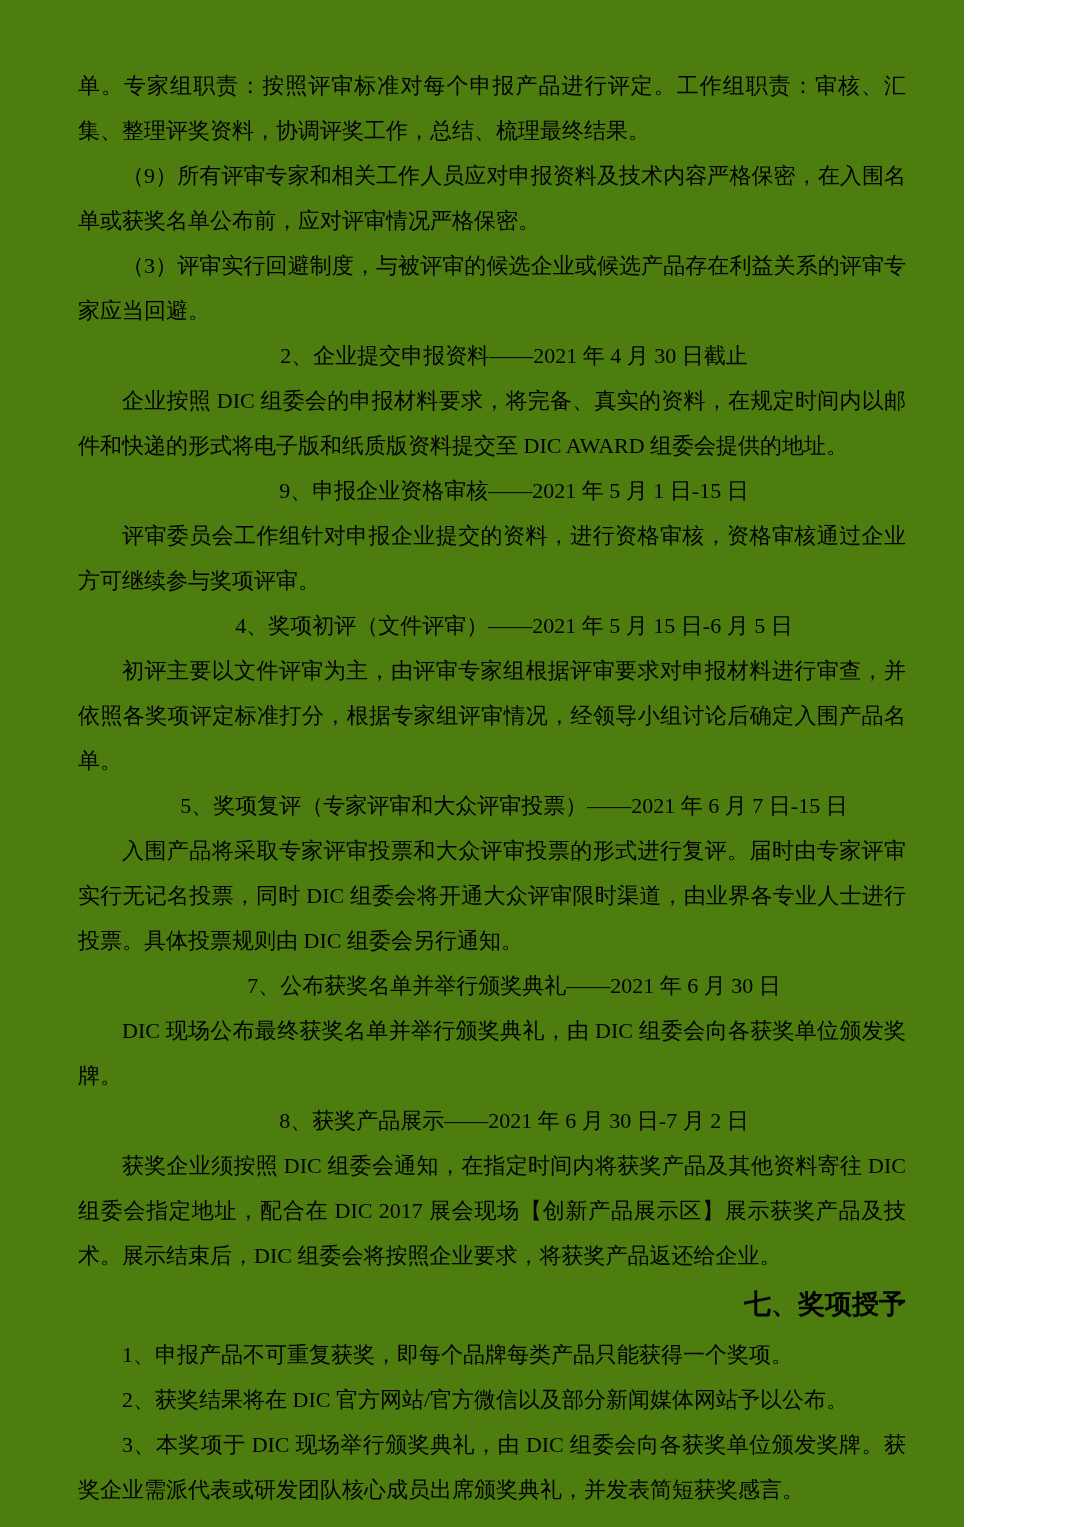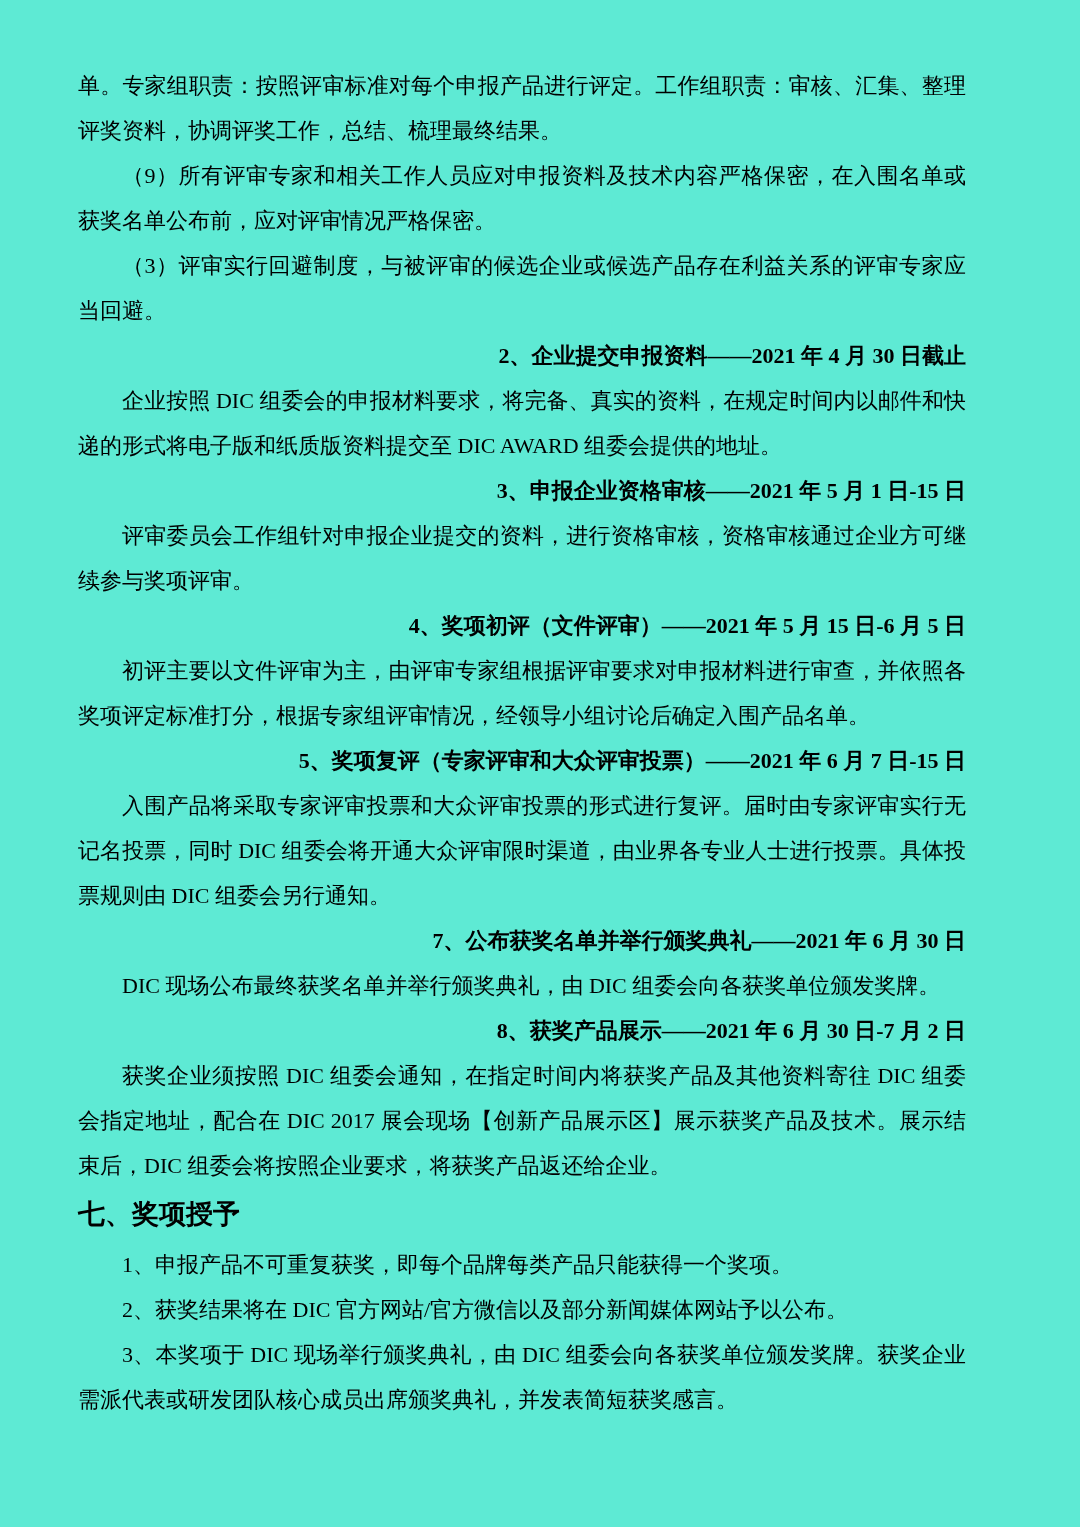--- a/index.html
+++ b/index.html
@@ -2,67 +2,67 @@
 <html><head>
 <meta charset="utf-8">
 <style>
   html, body {
     margin: 0;
     padding: 0;
     background: #ffffff;
   }
   .page {
     position: relative;
-    width: 1080px;
+    width: 964px;
     height: 1527px;
-    background: #5eead4;
+    background: #4d7c0f;
     box-sizing: border-box;
-    padding: 63px 114px 0 78px;
+    padding: 63px 58px 0 78px;
     color: #000000;
     font-family: "Liberation Serif", "DejaVu Serif", serif;
     font-size: 22px;
     line-height: 45px;
     overflow: hidden;
   }
   .para {
     margin: 0;
     text-align: justify;
     text-justify: inter-character;
     text-indent: 2em;
     word-break: break-all;
   }
   .para-cont {
     text-indent: 0;
   }
   .para-heading {
     margin: 0;
-    text-align: right;
+    text-align: center;
     text-indent: 2em;
-    font-weight: bold;
+    font-weight: normal;
   }
   .section-heading {
     margin: 2px 0 4px 0;
-    text-align: left;
+    text-align: right;
     text-indent: 0;
     font-family: "Liberation Sans", "DejaVu Sans", sans-serif;
     font-weight: bold;
     font-size: 27px;
     line-height: 48px;
   }
 </style>
 </head>
 <body>
 
 <div class="page">
   <p class="para para-cont">单。专家组职责：按照评审标准对每个申报产品进行评定。工作组职责：审核、汇集、整理评奖资料，协调评奖工作，总结、梳理最终结果。</p>
   <p class="para">（9）所有评审专家和相关工作人员应对申报资料及技术内容严格保密，在入围名单或获奖名单公布前，应对评审情况严格保密。</p>
   <p class="para">（3）评审实行回避制度，与被评审的候选企业或候选产品存在利益关系的评审专家应当回避。</p>
   <p class="para-heading">2、企业提交申报资料——2021 年 4 月 30 日截止</p>
   <p class="para">企业按照 DIC 组委会的申报材料要求，将完备、真实的资料，在规定时间内以邮件和快递的形式将电子版和纸质版资料提交至 DIC AWARD 组委会提供的地址。</p>
-  <p class="para-heading">3、申报企业资格审核——2021 年 5 月 1 日-15 日</p>
+  <p class="para-heading">9、申报企业资格审核——2021 年 5 月 1 日-15 日</p>
   <p class="para">评审委员会工作组针对申报企业提交的资料，进行资格审核，资格审核通过企业方可继续参与奖项评审。</p>
   <p class="para-heading">4、奖项初评（文件评审）——2021 年 5 月 15 日-6 月 5 日</p>
   <p class="para">初评主要以文件评审为主，由评审专家组根据评审要求对申报材料进行审查，并依照各奖项评定标准打分，根据专家组评审情况，经领导小组讨论后确定入围产品名单。</p>
   <p class="para-heading">5、奖项复评（专家评审和大众评审投票）——2021 年 6 月 7 日-15 日</p>
   <p class="para">入围产品将采取专家评审投票和大众评审投票的形式进行复评。届时由专家评审实行无记名投票，同时 DIC 组委会将开通大众评审限时渠道，由业界各专业人士进行投票。具体投票规则由 DIC 组委会另行通知。</p>
   <p class="para-heading">7、公布获奖名单并举行颁奖典礼——2021 年 6 月 30 日</p>
   <p class="para">DIC 现场公布最终获奖名单并举行颁奖典礼，由 DIC 组委会向各获奖单位颁发奖牌。</p>
   <p class="para-heading">8、获奖产品展示——2021 年 6 月 30 日-7 月 2 日</p>
   <p class="para">获奖企业须按照 DIC 组委会通知，在指定时间内将获奖产品及其他资料寄往 DIC 组委会指定地址，配合在 DIC 2017 展会现场【创新产品展示区】展示获奖产品及技术。展示结束后，DIC 组委会将按照企业要求，将获奖产品返还给企业。</p>
   <p class="section-heading">七、奖项授予</p>

